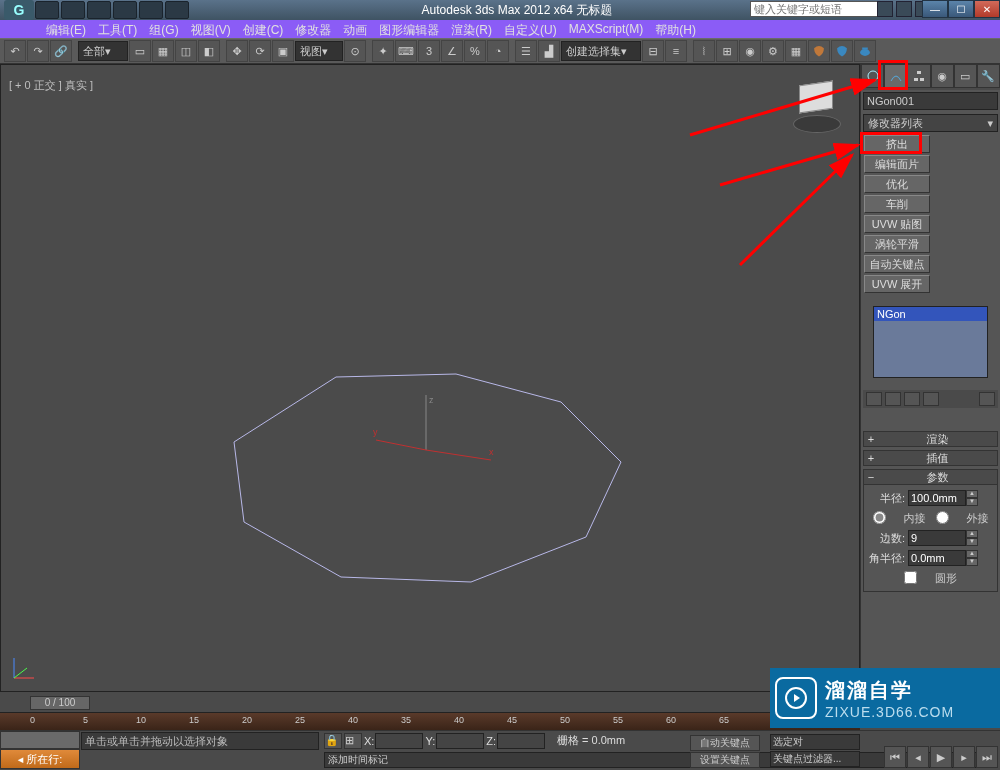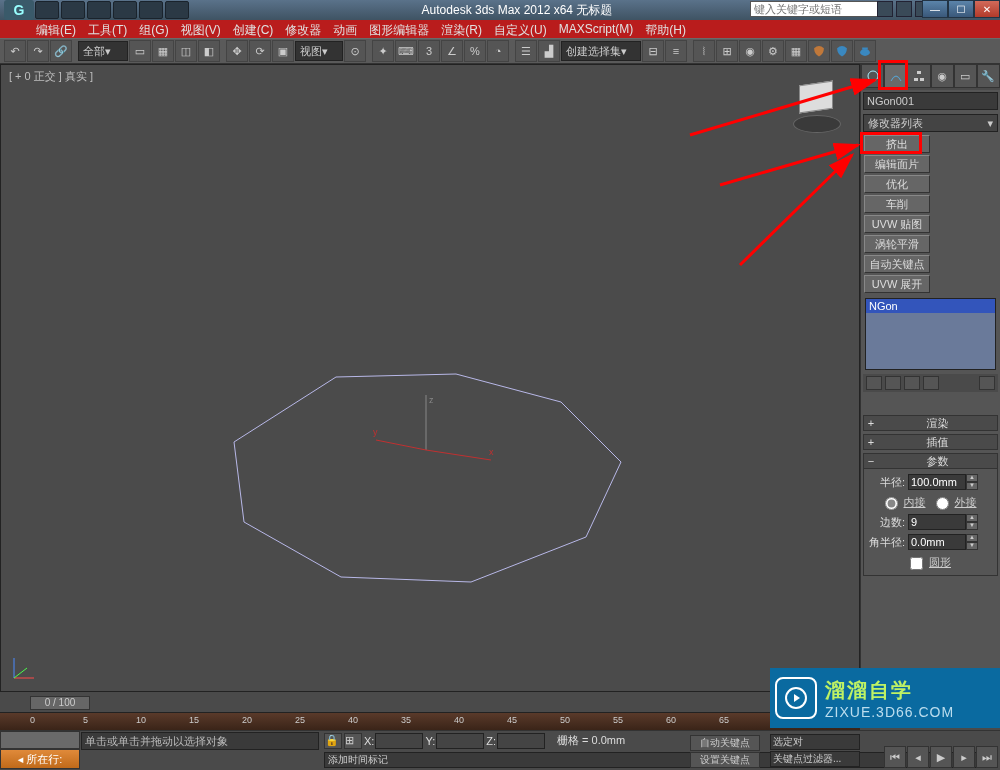--- a/index.html
+++ b/index.html
@@ -12,64 +12,64 @@
 .qat { position:absolute; top:0; left:35px; height:20px; display:flex; align-items:center; }
 .qat .q { width:24px; height:18px; background:#2b3945; margin-right:2px; border:1px solid #1a232c; border-radius:2px; }
 .searchbox { position:absolute; right:110px; top:1px; width:140px; height:16px; background:#fff; border:1px solid #555; font-size:11px; padding:0 3px; color:#888; }
 .titlebar .wbtns { position:absolute; right:0; top:0; display:flex; }
 .titlebar .wbtns div { width:26px; height:18px; background:linear-gradient(#5b84aa,#3a587a); border:1px solid #234; display:flex; align-items:center; justify-content:center; color:#fff; font-size:10px; }
 .titlebar .wbtns .close { background:linear-gradient(#d26a5a,#b23a2a); }
 .tbicons { position:absolute; right:50px; top:1px; display:flex; gap:3px;}
 .tbicons .ti{ width:16px;height:16px;background:#3a4a58;border:1px solid #223;}
 
 
-.menubar { position:absolute; top:20px; left:0; right:0; height:18px; background:#b91c1c; display:flex; padding-left:30px; }
+.menubar { position:absolute; top:20px; left:0; right:0; height:18px; background:#8b5cf6; display:flex; padding-left:40px; }
 .menubar span { padding:2px 6px; color:#e0e0e0; cursor:default; font-size:12px; }
 
 
 .toolbar { position:absolute; top:38px; left:0; right:0; height:26px; background:#5a5a5a; border-top:1px solid #6a6a6a; border-bottom:1px solid #333; display:flex; align-items:center; padding:0 4px; gap:1px;}
 .tbtn { width:22px; height:22px; background:#555; border:1px solid #444; display:flex; align-items:center; justify-content:center; font-size:11px; color:#ccc;}
 .tbtn.svg svg{width:14px;height:14px;}
 .tsep { width:4px; }
 .tdrop { height:20px; background:#333; border:1px solid #222; color:#ccc; padding:0 4px; display:flex; align-items:center; font-size:11px;}
 
 
 .viewport { position:absolute; top:64px; left:0; width:860px; height:628px; background:#4b4b4b; border:1px solid #222;}
-.vplabel { position:absolute; top:4px; left:8px; color:#bfbfbf; font-size:11px;}
+.vplabel { position:absolute; top:13px; left:8px; color:#bfbfbf; font-size:11px;}
 .vcube { position:absolute; top:14px; right:14px; width:56px; height:56px; }
 .vcube .disc{position:absolute;bottom:2px;left:4px;width:48px;height:18px;border-radius:50%;background:#3a3a3a;border:1px solid #666;}
 .vcube .cube{position:absolute;top:4px;left:10px;width:34px;height:28px;background:#ddd;transform:skewY(-8deg);border:1px solid #888;}
 .axistri { position:absolute; bottom:8px; left:8px; width:30px; height:30px;}
 
 
 .cmdpanel { position:absolute; top:64px; right:0; width:140px; bottom:58px; background:#555; border-left:1px solid #333;}
 .cmdtabs { height:26px; display:flex; background:#4a4a4a;}
 .cmdtabs .ct{flex:1;height:24px;border:1px solid #333;background:#555;display:flex;align-items:center;justify-content:center;}
 .cmdtabs .ct.active{background:#6a6a6a;}
 .nameRow{padding:2px;}
 .nameRow input{width:100%;height:18px;background:#3a3a3a;border:1px solid #222;color:#ccc;padding:0 3px;font-size:11px;}
 .modlistHdr{height:18px;background:#444;border:1px solid #222;margin:2px;display:flex;align-items:center;padding:0 4px;}
 .modBtns{display:flex;flex-wrap:wrap;padding:0 2px;}
 .modBtns button{width:66px;height:18px;margin:1px;background:#666;border:1px solid #333;border-top-color:#888;border-left-color:#888;color:#ddd;font-size:11px;}
-.stackbox{margin:4px;height:72px;background:#6a7a9a;border:1px solid #222;}
+.stackbox{margin:12px;height:72px;background:#6a7a9a;border:1px solid #222;}
 .stackbox .sel{background:#3355bb;color:#fff;padding:1px 3px;font-size:11px;}
 .stacktb{height:18px;background:#4a4a4a;margin:0 2px;display:flex;align-items:center;gap:3px;padding:0 3px;}
 .stacktb .sb{width:16px;height:14px;background:#555;border:1px solid #333;}
 
 .rollhead{height:16px;background:#4a4a4a;border:1px solid #333;margin:3px 2px 0 2px;display:flex;align-items:center;color:#ddd;font-size:11px;}
 .rollhead .pm{width:14px;text-align:center;}
 .rollhead .rt{flex:1;text-align:center;}
 .rollbody{background:#555;border:1px solid #333;border-top:none;margin:0 2px;padding:3px;}
 .prow{display:flex;align-items:center;height:20px;gap:3px;}
 .prow label{color:#ddd;text-align:right;min-width:38px;}
 .spin{display:flex;align-items:center;}
 .spin input{width:58px;height:16px;background:#3a3a3a;border:1px solid #222;color:#fff;padding:0 2px;font-size:11px;}
 .spin .ar{display:flex;flex-direction:column;}
 .spin .ar div{width:12px;height:8px;background:#666;border:1px solid #333;font-size:6px;line-height:5px;text-align:center;}
-.rad{display:flex;gap:6px;align-items:flex-end;text-decoration:underline;}
+.rad{display:flex;gap:18px;align-items:flex-start;}
 .rad input{accent-color:#888;}
 .slider{position:absolute;bottom:40px;left:0;width:860px;height:18px;background:#4a4a4a;display:flex;align-items:center;}
 .slider .knob{position:absolute;left:30px;width:60px;height:14px;background:#666;border:1px solid #333;text-align:center;font-size:10px;}
 .ruler{position:absolute;bottom:22px;left:0;width:860px;height:18px;background:linear-gradient(#5a3a2a,#3a2418);border-top:1px solid #222;}
 .ruler span{position:absolute;top:2px;color:#ccc;font-size:9px;}
 
 
 .status{position:absolute;bottom:0;left:0;right:0;height:40px;background:#4a4a4a;border-top:1px solid #333;display:flex;}
 .status .left{width:80px;display:flex;flex-direction:column;}
 .status .mscr{height:18px;background:#6a6a6a;border:1px solid #333;}
@@ -89,21 +89,21 @@
 .keyfilter .kf{width:90px;height:16px;background:#3a3a3a;border:1px solid #222;font-size:10px;padding:0 2px;margin-bottom:1px;}
 
 
 .redbox{position:absolute;border:3px solid #f00;pointer-events:none;}
 .redarrow{position:absolute;pointer-events:none;}
 
 
 .watermark{position:absolute;right:0;bottom:42px;width:230px;height:60px;background:#0a6aa0;display:flex;align-items:center;padding:5px;gap:8px;}
 .watermark .wicon{width:42px;height:42px;border:2px solid #fff;border-radius:8px;display:flex;align-items:center;justify-content:center;}
 .watermark .wicon svg{width:24px;height:24px;}
-.watermark .wtxt .l1{color:#bef264;font-size:20px;font-weight:bold;letter-spacing:2px;}
+.watermark .wtxt .l1{color:#ffffff;font-size:20px;font-weight:bold;letter-spacing:2px;}
 .watermark .wtxt .l2{color:#bde;font-size:14px;letter-spacing:1px;}
 
 </style>
 </head>
 <body>
 
 <div class="titlebar">
   <div class="appicon">G</div>
   <div class="qat">
     <div class="q"></div>

